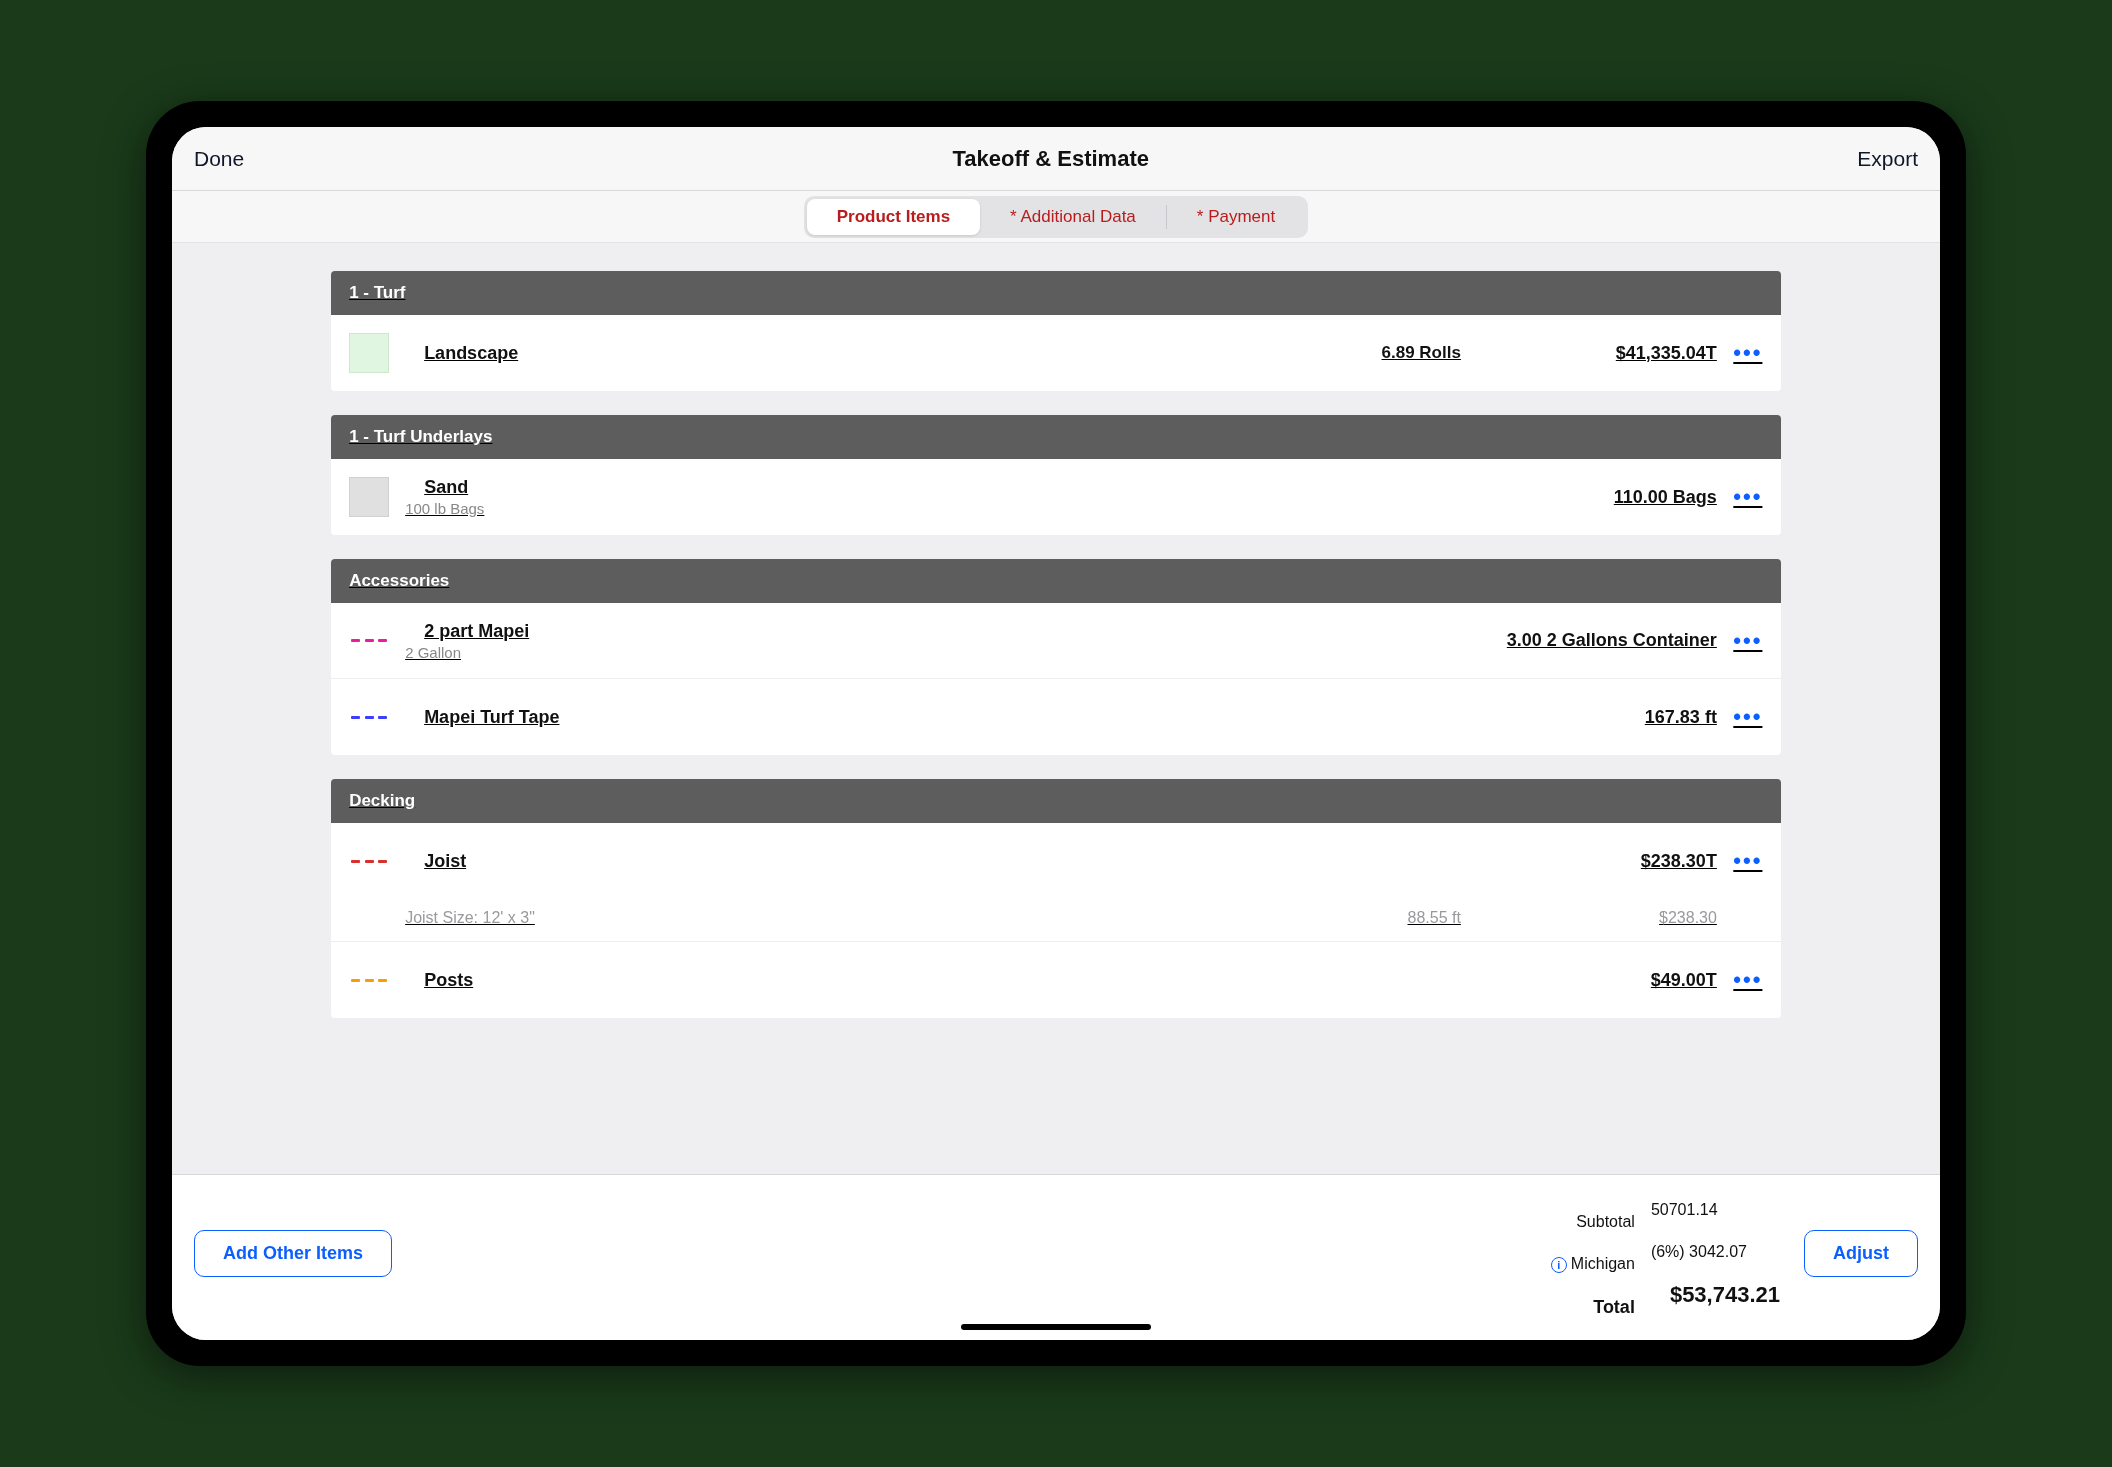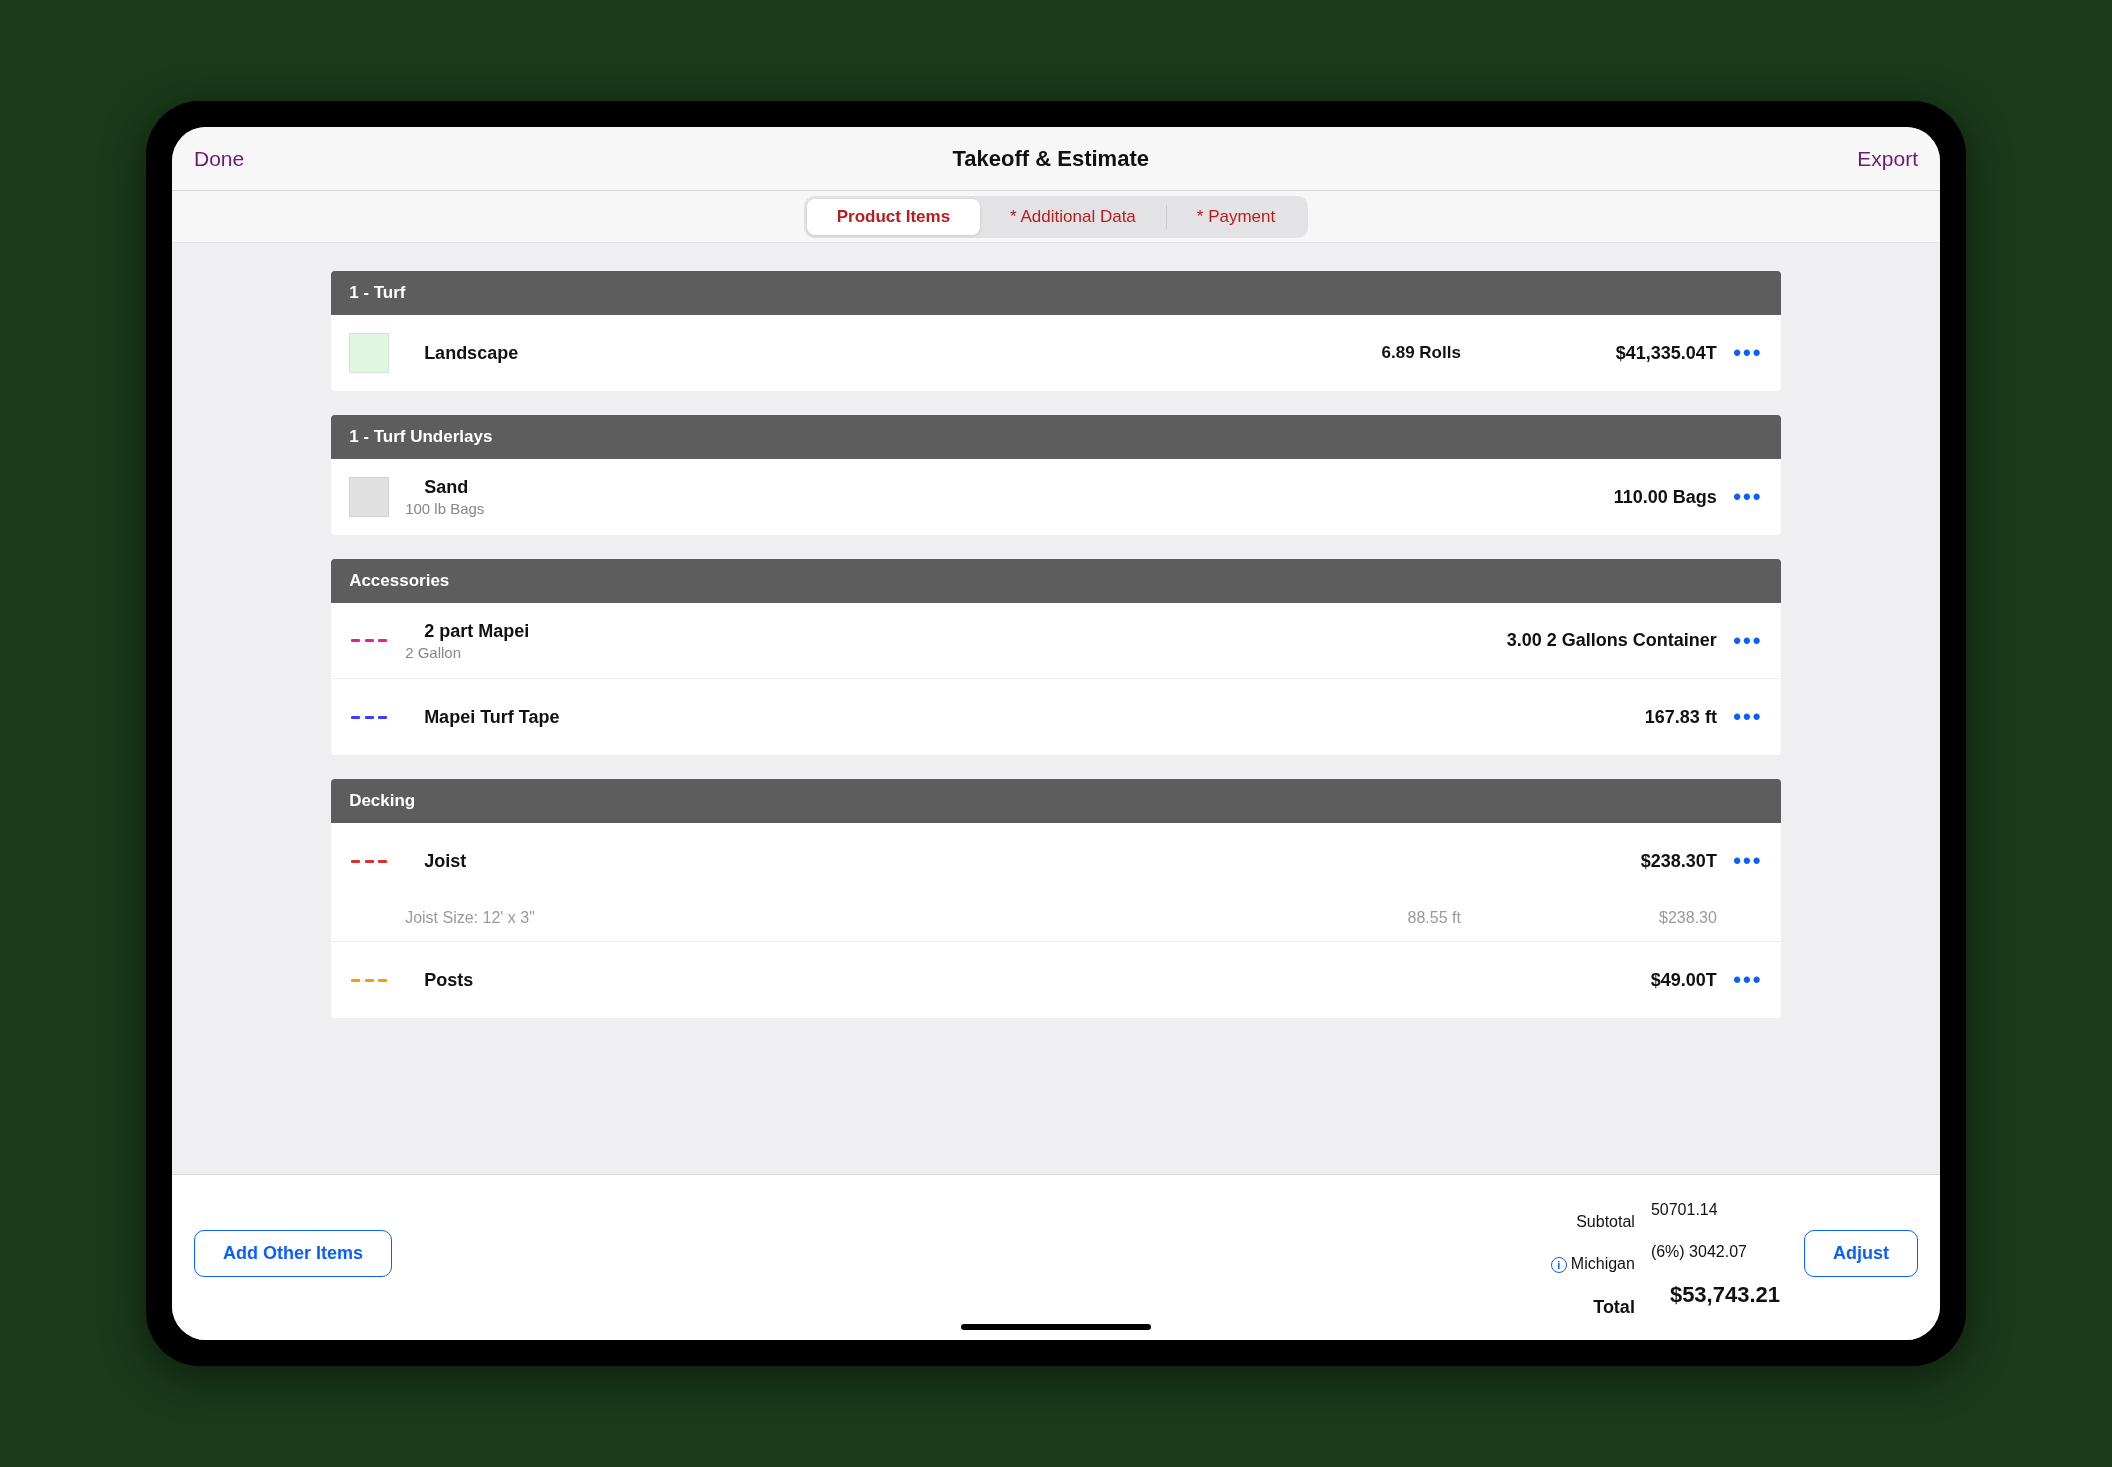--- a/index.html
+++ b/index.html
@@ -37,21 +37,21 @@
   .navbar {
     height: 64px;
     background: #f7f7f8;
     border-bottom: 1px solid #d8d8dc;
     display: flex;
     align-items: center;
     justify-content: space-between;
     padding: 0 22px;
   }
   .nav-btn {
-    color: #701a75;
+    color: #0f172a;
     font-size: 21px;
     font-weight: 400;
     cursor: pointer;
     background: none;
     border: none;
   }
   .nav-title {
     font-size: 22px;
     font-weight: 700;
     color: #111;
@@ -92,20 +92,21 @@
     width: 1px;
     background: #c8c8cc;
     margin: 6px 0;
   }
 
   
   .content {
     flex: 1;
     overflow-y: auto;
     padding: 28px 0 16px 0;
+    text-decoration: underline;
   }
   .section-wrap {
     width: 82%;
     margin: 0 auto 24px auto;
     border-radius: 4px;
     overflow: hidden;
   }
   .section-header {
     background: #5d5d5e;
     color: #fff;

